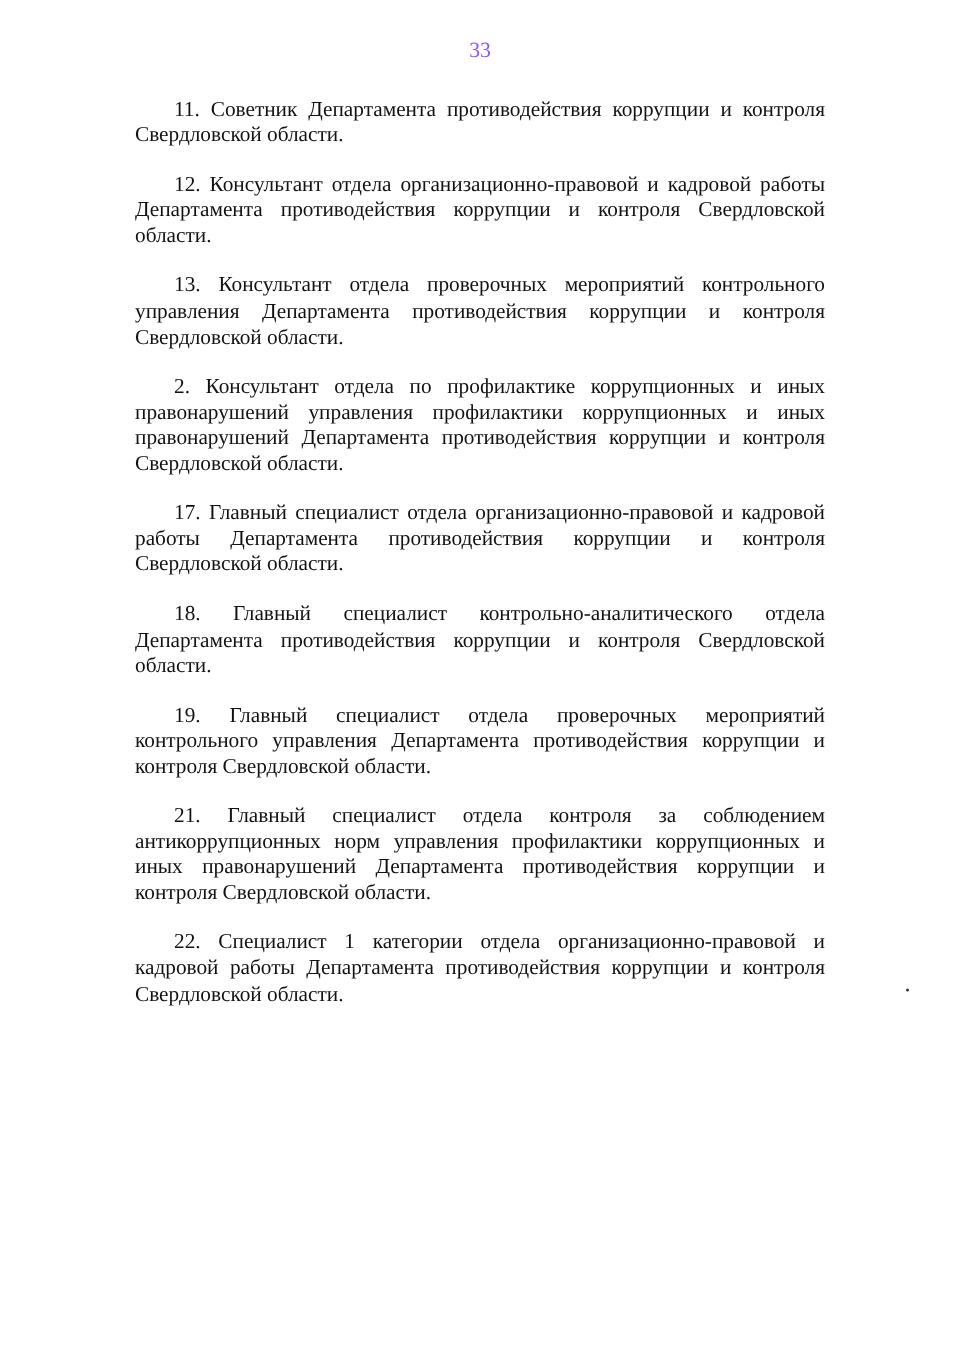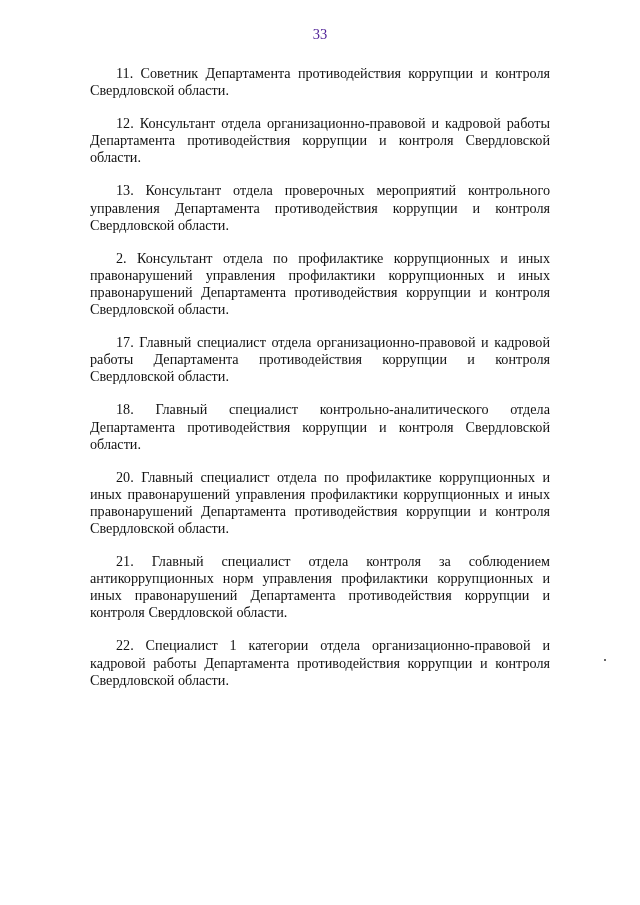--- a/index.html
+++ b/index.html
@@ -21,21 +21,21 @@
   }
   .page-number {
     position: absolute;
     top: 26px;
     left: 0;
     width: 640px;
     text-align: center;
     font-size: 14.5px;
     line-height: 17px;
     font-family: "Liberation Serif", "DejaVu Serif", serif;
-    color: #4c1d95;
+    color: #8b5cf6;
   }
   .body-text {
     position: absolute;
     top: 49px;
     left: 74px;
     width: 492px;
   }
   .para {
     margin: 16px;
     padding: 0;
@@ -73,22 +73,22 @@
     <p class="para">13. Консультант отдела проверочных мероприятий контрольного управления Департамента противодействия коррупции и контроля Свердловской области.</p>
 
 
     <p class="para">2. Консультант отдела по профилактике коррупционных и иных правонарушений управления профилактики коррупционных и иных правонарушений Департамента противодействия коррупции и контроля Свердловской области.</p>
 
 
     <p class="para">17. Главный специалист отдела организационно-правовой и кадровой работы Департамента противодействия коррупции и контроля Свердловской области.</p>
 
     <p class="para">18. Главный специалист контрольно-аналитического отдела Департамента противодействия коррупции и контроля Свердловской области.</p>
 
+    <p class="para">19. Главный специалист отдела проверочных мероприятий контрольного управления Департамента противодействия коррупции и контроля Свердловской области.</p>
 
-    <p class="para">20. Главный специалист отдела по профилактике коррупционных и иных правонарушений управления профилактики коррупционных и иных правонарушений Департамента противодействия коррупции и контроля Свердловской области.</p>
 
     <p class="para">21. Главный специалист отдела контроля за соблюдением антикоррупционных норм управления профилактики коррупционных и иных правонарушений Департамента противодействия коррупции и контроля Свердловской области.</p>
 
     <p class="para">22. Специалист 1 категории отдела организационно-правовой и кадровой работы Департамента противодействия коррупции и контроля Свердловской области.</p>
 
   </div>
 
   <div class="stray-mark"></div>
 
 </div>

